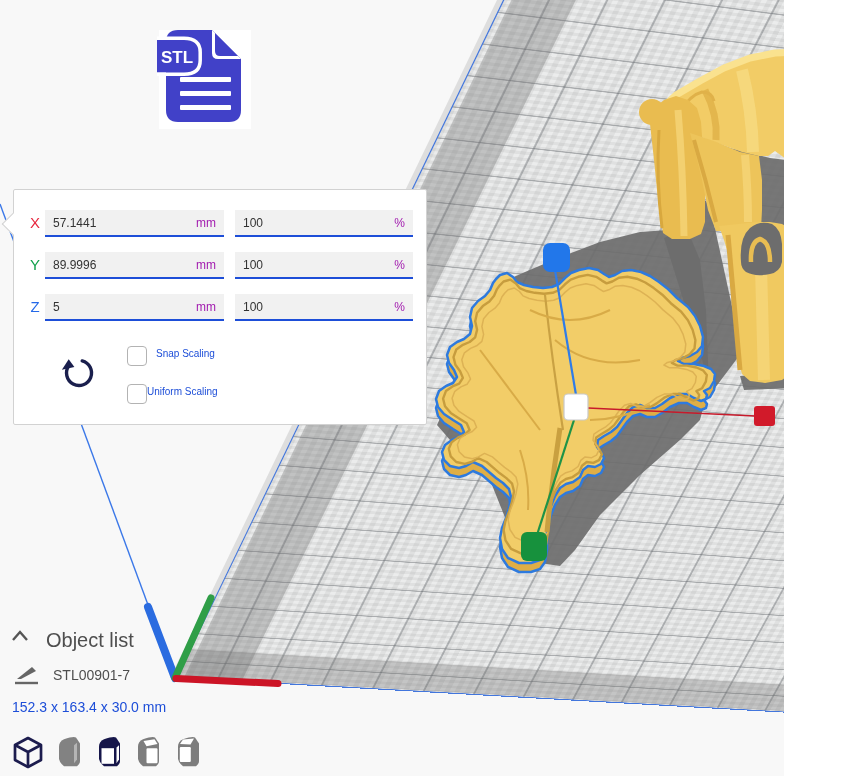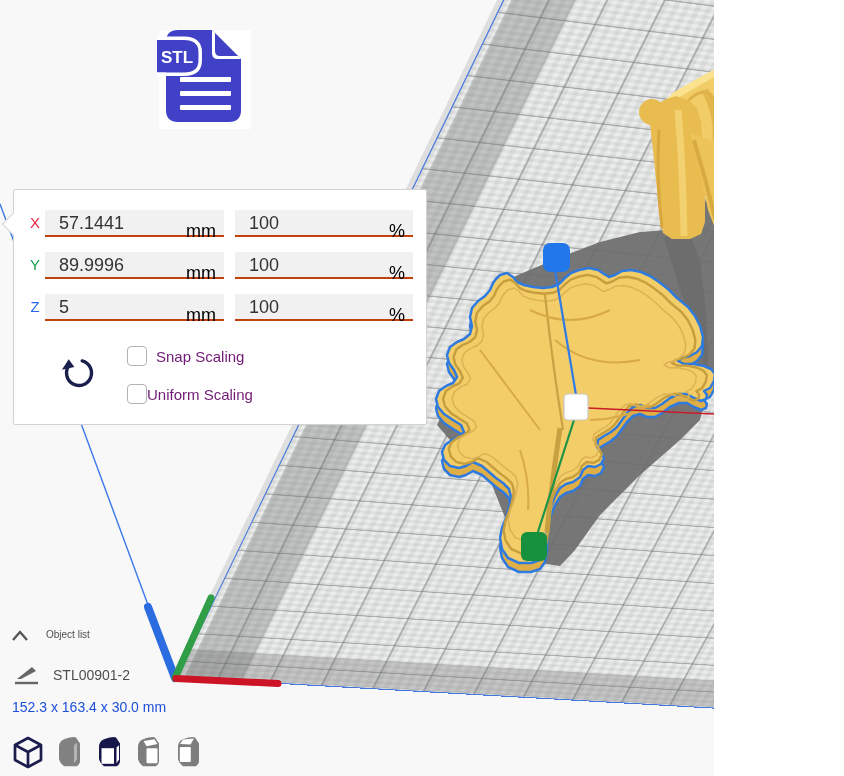--- a/index.html
+++ b/index.html
@@ -1,38 +1,38 @@
 <!DOCTYPE html>
 <html><head><meta charset="utf-8"><style>
 *{margin:0;padding:0;box-sizing:border-box}
 html,body{width:844px;height:776px;overflow:hidden;font-family:"Liberation Sans",sans-serif}
-#stage{position:relative;width:714px;height:776px;overflow:hidden;background:#f8f8f8}
+#stage{position:relative;width:784px;height:776px;overflow:hidden;background:#f8f8f8}
 #plane{position:absolute;left:0;top:0;width:1200px;height:2600px;transform-origin:0 0;
  transform:matrix3d(1.3031281,0.15647927,0,0.00012343213,-0.30348773,0.71319957,0,8.0655493e-05,0,0,1,0,1000.7663,-1034.1394,0,1);
  background-color:#ebecec;
  background-image:
   repeating-linear-gradient(90deg, rgba(95,100,105,0.40) 0 1.8px, transparent 1.8px 50px),
   repeating-linear-gradient(0deg,  rgba(95,100,105,0.40) 0 1.8px, transparent 1.8px 50px),
   repeating-linear-gradient(90deg, rgba(0,0,0,0.05) 0 5px, transparent 5px 10px),
   repeating-linear-gradient(0deg,  rgba(0,0,0,0.05) 0 5px, transparent 5px 10px);
  background-position:-11px 20px,-11px 20px,0 0,0 0;}
 #plane .bandL{position:absolute;left:8px;top:0;width:55px;height:100%;background:rgba(110,110,110,0.33)}
 #plane .bandF{position:absolute;left:0;bottom:3px;width:100%;height:50px;background:rgba(110,110,110,0.31)}
 #plane .edgeL{position:absolute;left:0;top:0;width:2.2px;height:100%;background:#4276dd}
 #plane .edgeF{position:absolute;left:0;bottom:0;width:100%;height:2.5px;background:#4276dd}
 .panel{position:absolute;left:13px;top:189px;width:414px;height:236px;background:#fff;
  border:1px solid #d2d2d2;border-radius:2px}
 .notch{position:absolute;left:-9px;top:26px;width:16px;height:16px;background:#fff;
  border-left:1px solid #d2d2d2;border-bottom:1px solid #d2d2d2;transform:rotate(45deg)}
-.fld{position:absolute;height:27px;background:#f1f1f1;border-bottom:2px solid #c2410c;
- font-size:18px;color:#333;line-height:26px;padding-left:14px}
-.unit{position:absolute;right:8px;top:8px;color:#000000}
+.fld{position:absolute;height:27px;background:#f1f1f1;border-bottom:2px solid #1d4ed8;
+ font-size:12px;color:#333;line-height:26px;padding-left:8px}
+.unit{position:absolute;right:8px;top:0;color:#a21caf}
 .axl{position:absolute;width:20px;text-align:center;font-size:15px}
 .cb{position:absolute;width:20px;height:20px;background:#fff;border:1px solid #b3b3b3;border-radius:4px}
-.cblab{position:absolute;font-size:15px;color:#701a75}
+.cblab{position:absolute;font-size:10px;color:#1d4ed8}
 .txt{position:absolute;color:#4e4e4e;font-size:15px}
 </style></head><body>
 <div id="stage">
   <div id="plane">
       <div class="bandL"></div>
       <div class="bandF"></div>
       <div class="edgeL"></div>
       <div class="edgeF"></div>
     </div>
 
@@ -150,26 +150,26 @@
     </svg>
     <div class="cb" style="left:113px;top:156px"></div>
     <div class="cblab" style="left:142px;top:158px">Snap Scaling</div>
     <div class="cb" style="left:113px;top:194px"></div>
     <div class="cblab" style="left:133px;top:196px">Uniform Scaling</div>
   </div>
 
   <svg width="30" height="16" viewBox="0 0 30 16" style="position:absolute;left:9px;top:628px">
     <polyline points="4,12 11,4 18,12" fill="none" stroke="#555" stroke-width="2.4"></polyline>
   </svg>
-  <div class="txt" style="left:46px;top:629px;font-size:10px">Object list</div>
+  <div class="txt" style="left:46px;top:629px;font-size:20px">Object list</div>
   <svg width="30" height="26" viewBox="0 0 30 26" style="position:absolute;left:12px;top:660px">
     <line x1="3" y1="23" x2="26" y2="23" stroke="#666" stroke-width="2.4"></line>
     <path d="M5,19 L20,7 L24,11 L9,19 Z" fill="#666"></path>
   </svg>
-  <div class="txt" style="left:53px;top:667px;font-size:14px">STL00901-2</div>
+  <div class="txt" style="left:53px;top:667px;font-size:14px">STL00901-7</div>
   <div class="txt" style="left:12px;top:699px;font-size:14px;color:#1d4ed8">152.3&nbsp;x&nbsp;163.4&nbsp;x&nbsp;30.0&nbsp;mm</div>
 
   <svg width="220" height="42" viewBox="0 0 220 42" style="position:absolute;left:12px;top:734px">
     <g stroke="#1c1c4e" stroke-width="2.7" fill="none" stroke-linejoin="round">
       <path d="M16,4 L29,11 V26 L16,33 L3,26 V11 Z"></path>
       <path d="M3,11 L16,18 L29,11 M16,18 V33"></path>
     </g>
     <g transform="translate(45,1.6) scale(1,1.2)">
       <path d="M7,3 Q16,0.5 19,1.5 L23,6.5 V21 Q23,24 20,25.5 L7,25.5 Q3,23 2,19.5 V9 Q2,5 7,3 Z" fill="#828282"></path>
       <path d="M17,8 L20,6 V20 L17,23 Z" fill="#b5b5b5"></path>

